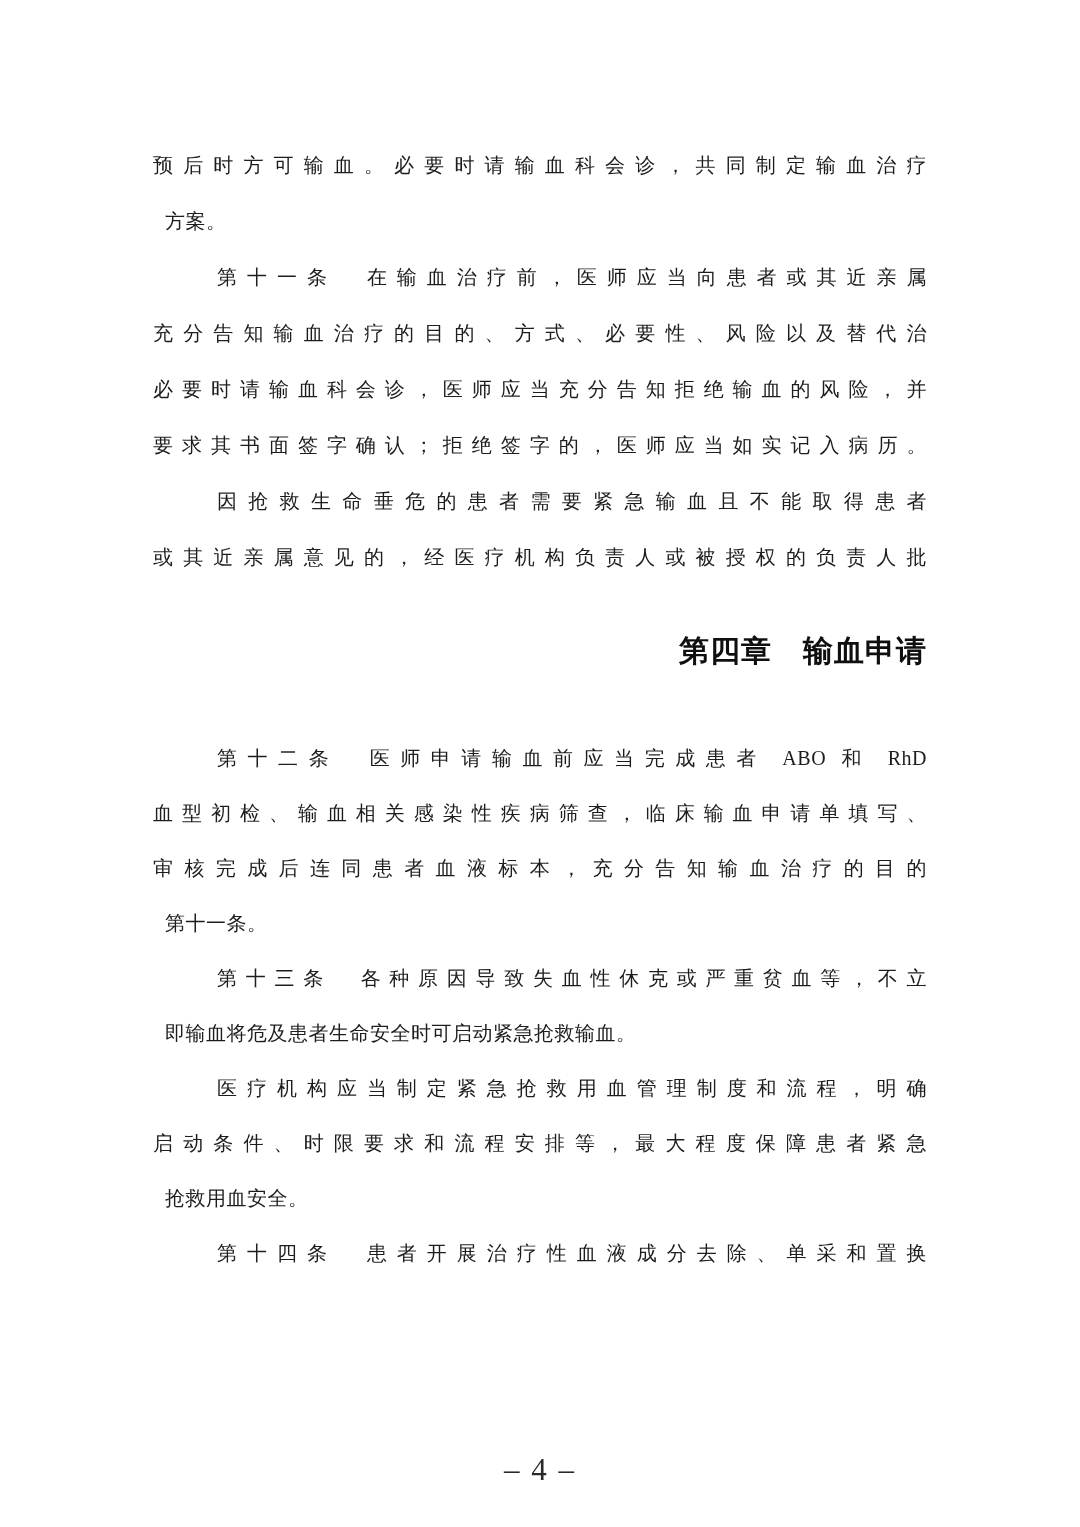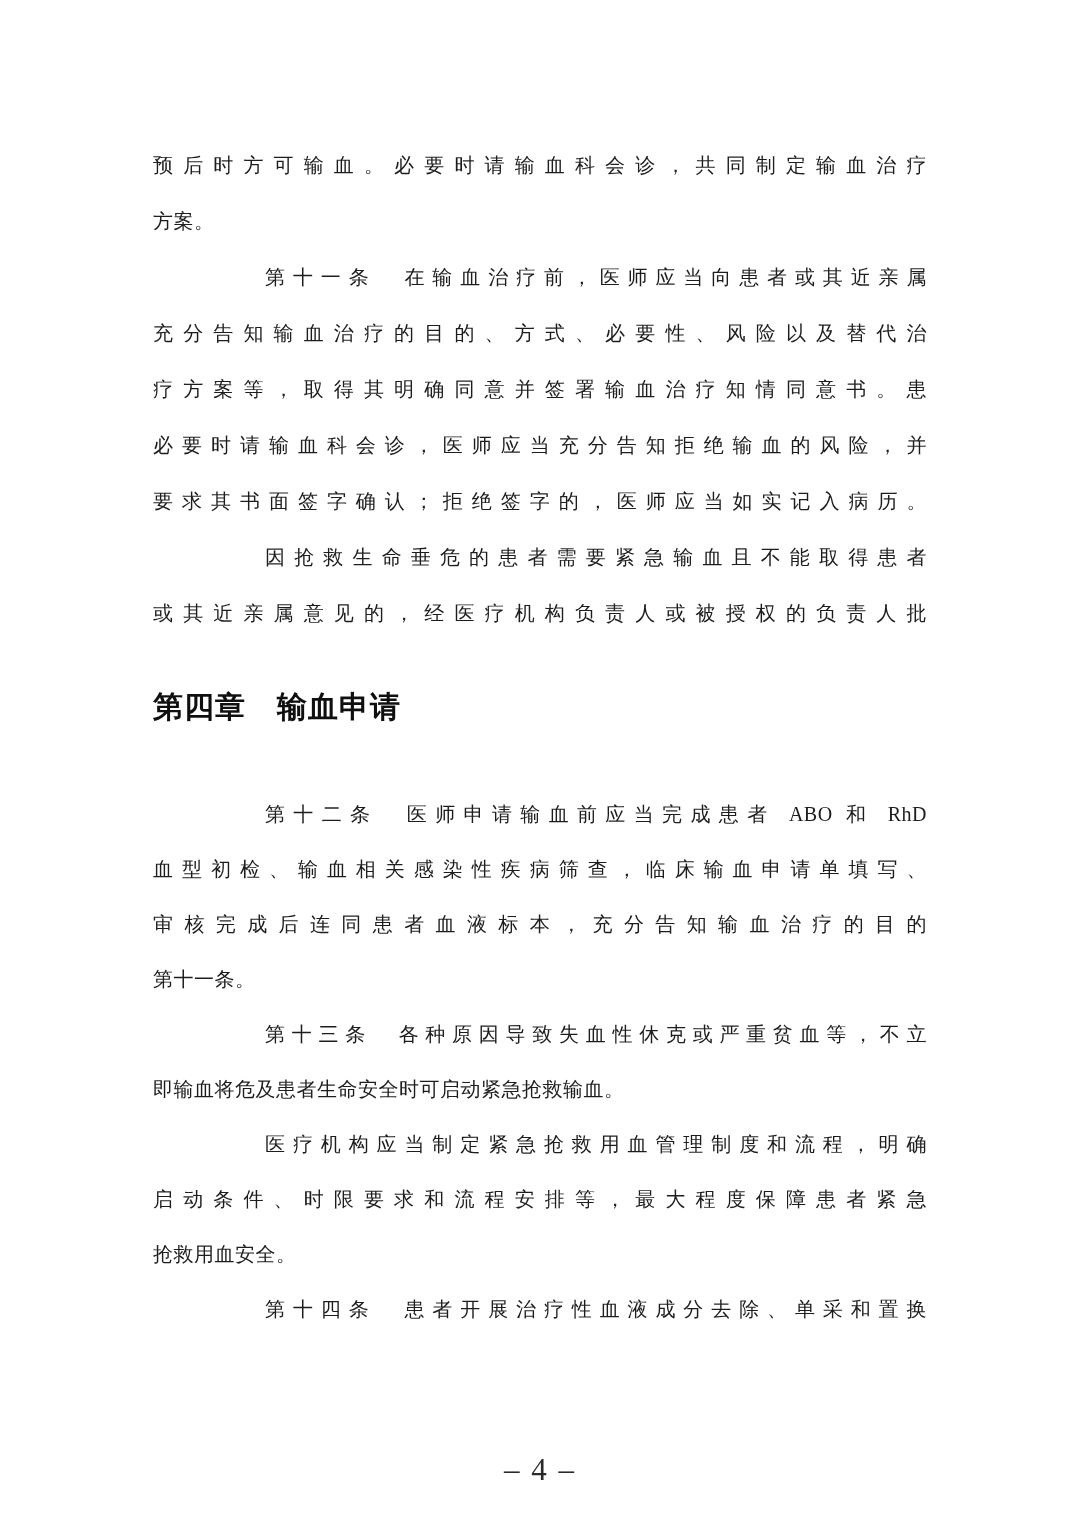--- a/index.html
+++ b/index.html
@@ -28,26 +28,27 @@
     text-align: justify;
     text-align-last: justify;
     text-justify: inter-character;
     white-space: pre-wrap;
   }
   .block-a .line { line-height: 56px; }
   .block-b .line { line-height: 55px; }
   .line.end {
     text-align: left;
     text-align-last: left;
+    margin-left: 12px;
   }
-  .line.indent { text-indent: 64px; margin-left: 48px; }
+  .line.indent { text-indent: 64px; }
   .chapter-heading {
     margin: 38px 0 0 0;
     line-height: 56px;
-    text-align: left;
+    text-align: right;
     font-family: "Liberation Sans", "DejaVu Sans", sans-serif;
     font-weight: bold;
     font-size: 30px;
     letter-spacing: 1px;
     color: #0f0f0f;
   }
   .block-b { margin-top: 52px; }
   .page-footer {
     position: absolute;
     left: 0;
@@ -65,21 +66,20 @@
 </head>
 <body>
 
 <div class="page">
   <div class="text-column">
     <div class="block-a">
         <div class="line">预后时方可输血。必要时请输血科会诊，共同制定输血治疗</div>
         <div class="line end">方案。</div>
         <div class="line indent">第十一条　在输血治疗前，医师应当向患者或其近亲属</div>
         <div class="line">充分告知输血治疗的目的、方式、必要性、风险以及替代治</div>
-        <div class="line">疗方案等，取得其明确同意并签署输血治疗知情同意书。患</div>
         <div class="line">必要时请输血科会诊，医师应当充分告知拒绝输血的风险，并</div>
         <div class="line">要求其书面签字确认；拒绝签字的，医师应当如实记入病历。</div>
         <div class="line indent">因抢救生命垂危的患者需要紧急输血且不能取得患者</div>
         <div class="line">或其近亲属意见的，经医疗机构负责人或被授权的负责人批</div>
       </div>
     <div class="chapter-heading">第四章　输血申请</div>
     <div class="block-b">
         <div class="line indent">第十二条　医师申请输血前应当完成患者 ABO 和 RhD</div>
         <div class="line">血型初检、输血相关感染性疾病筛查，临床输血申请单填写、</div>
         <div class="line">审核完成后连同患者血液标本，充分告知输血治疗的目的</div>

